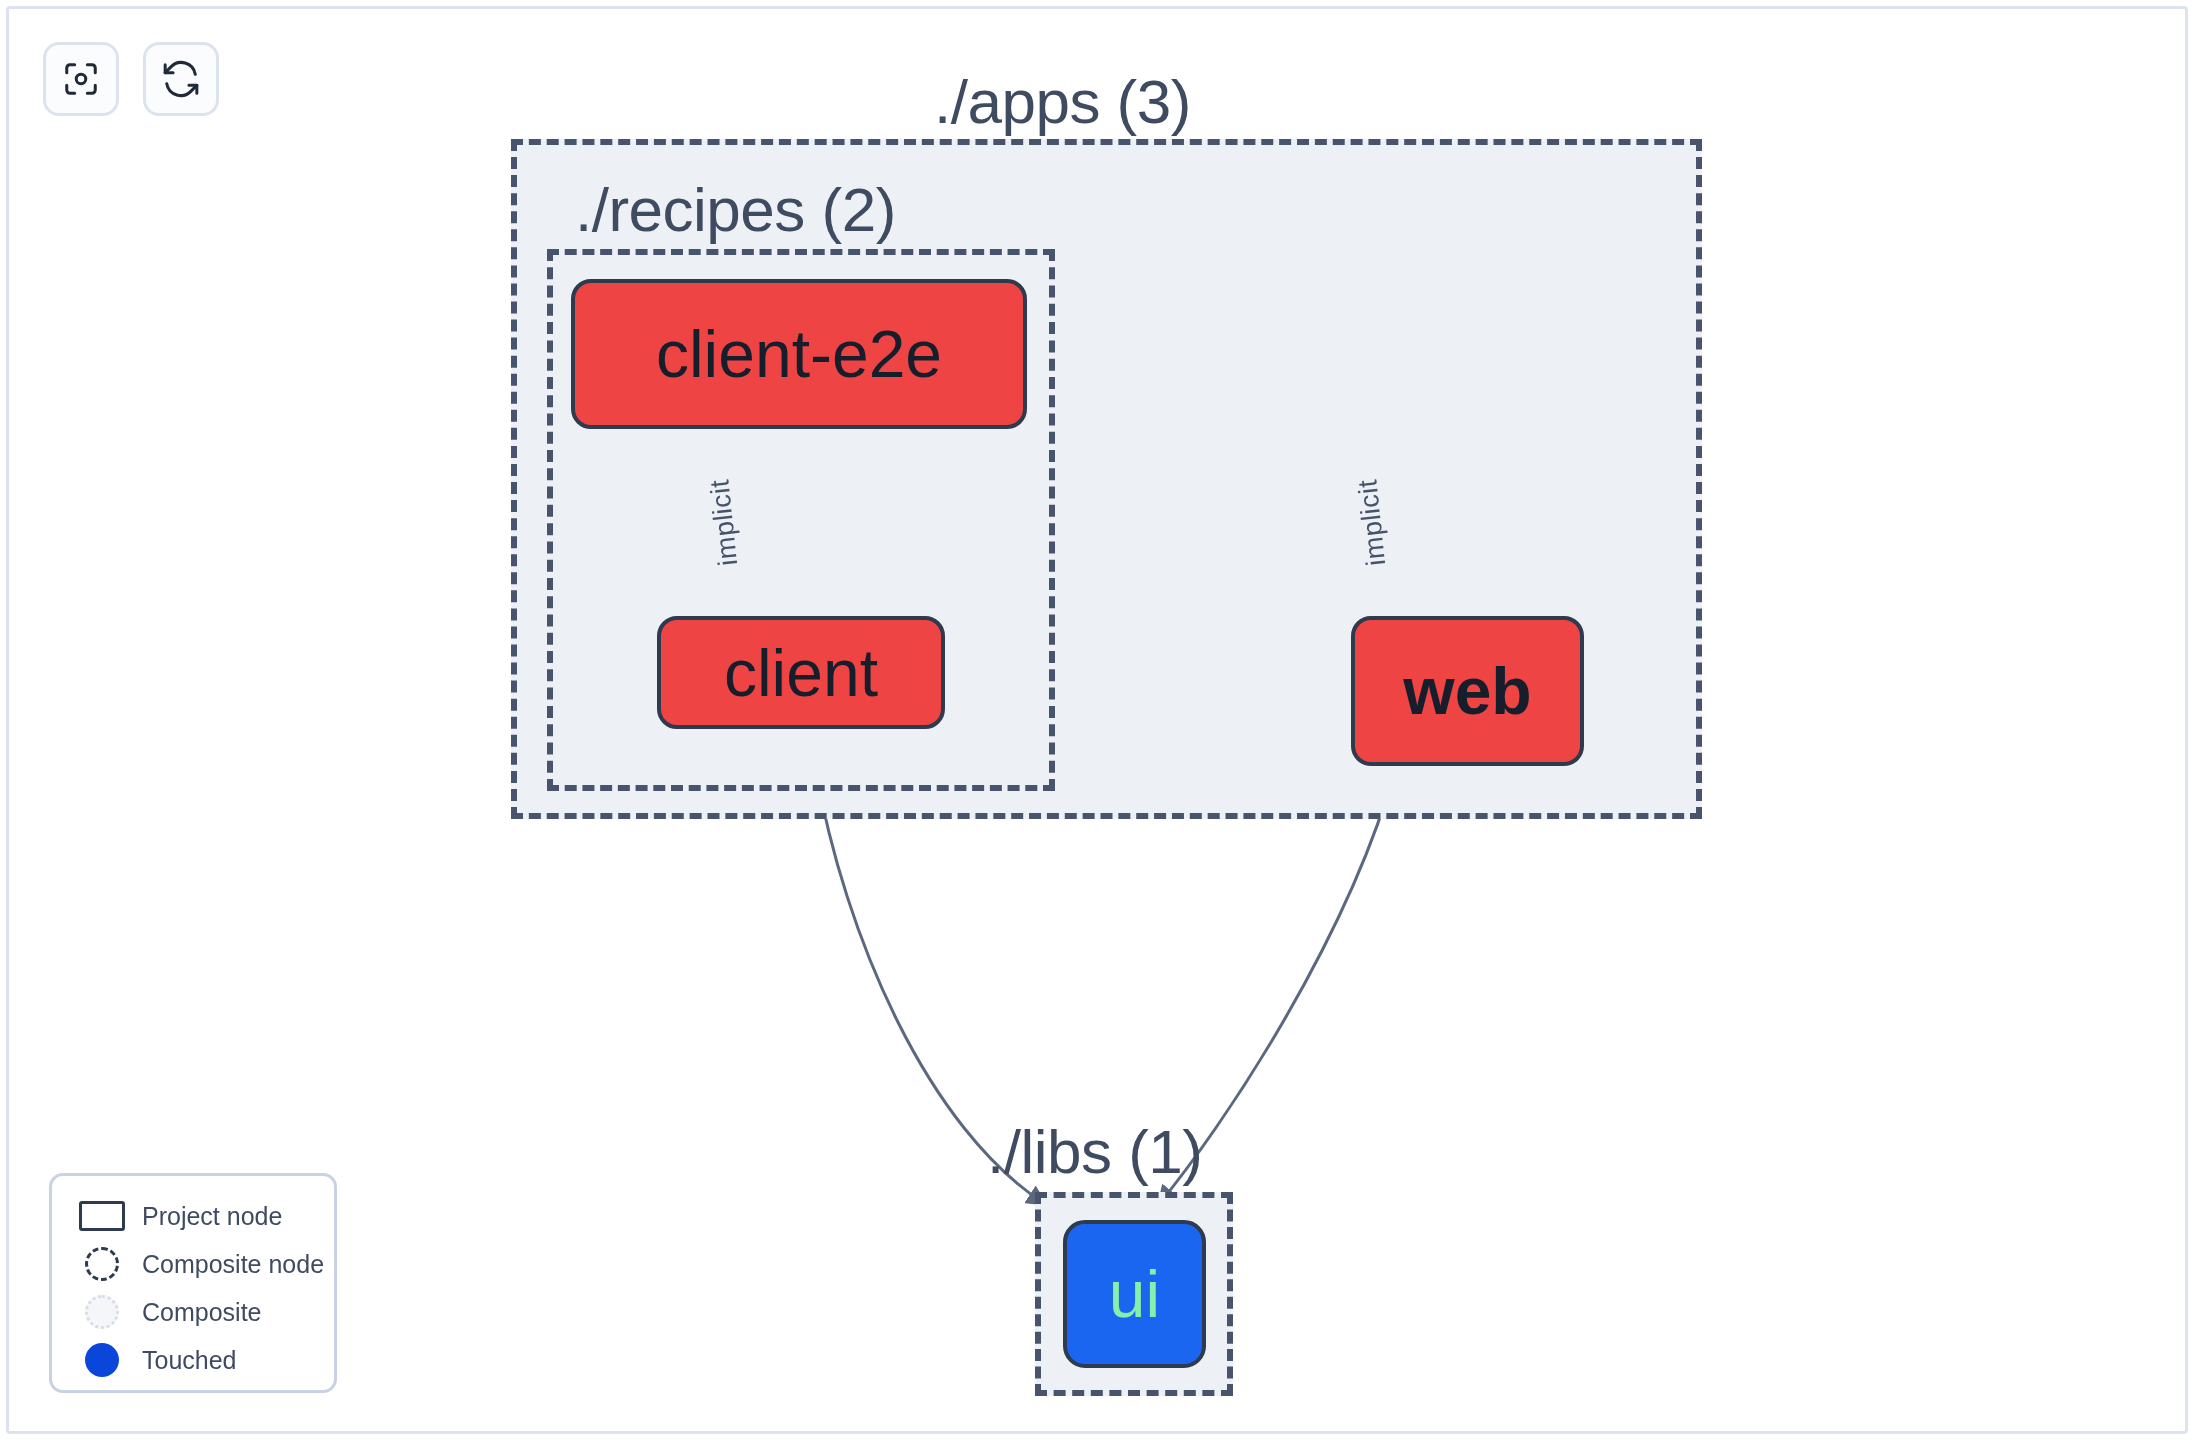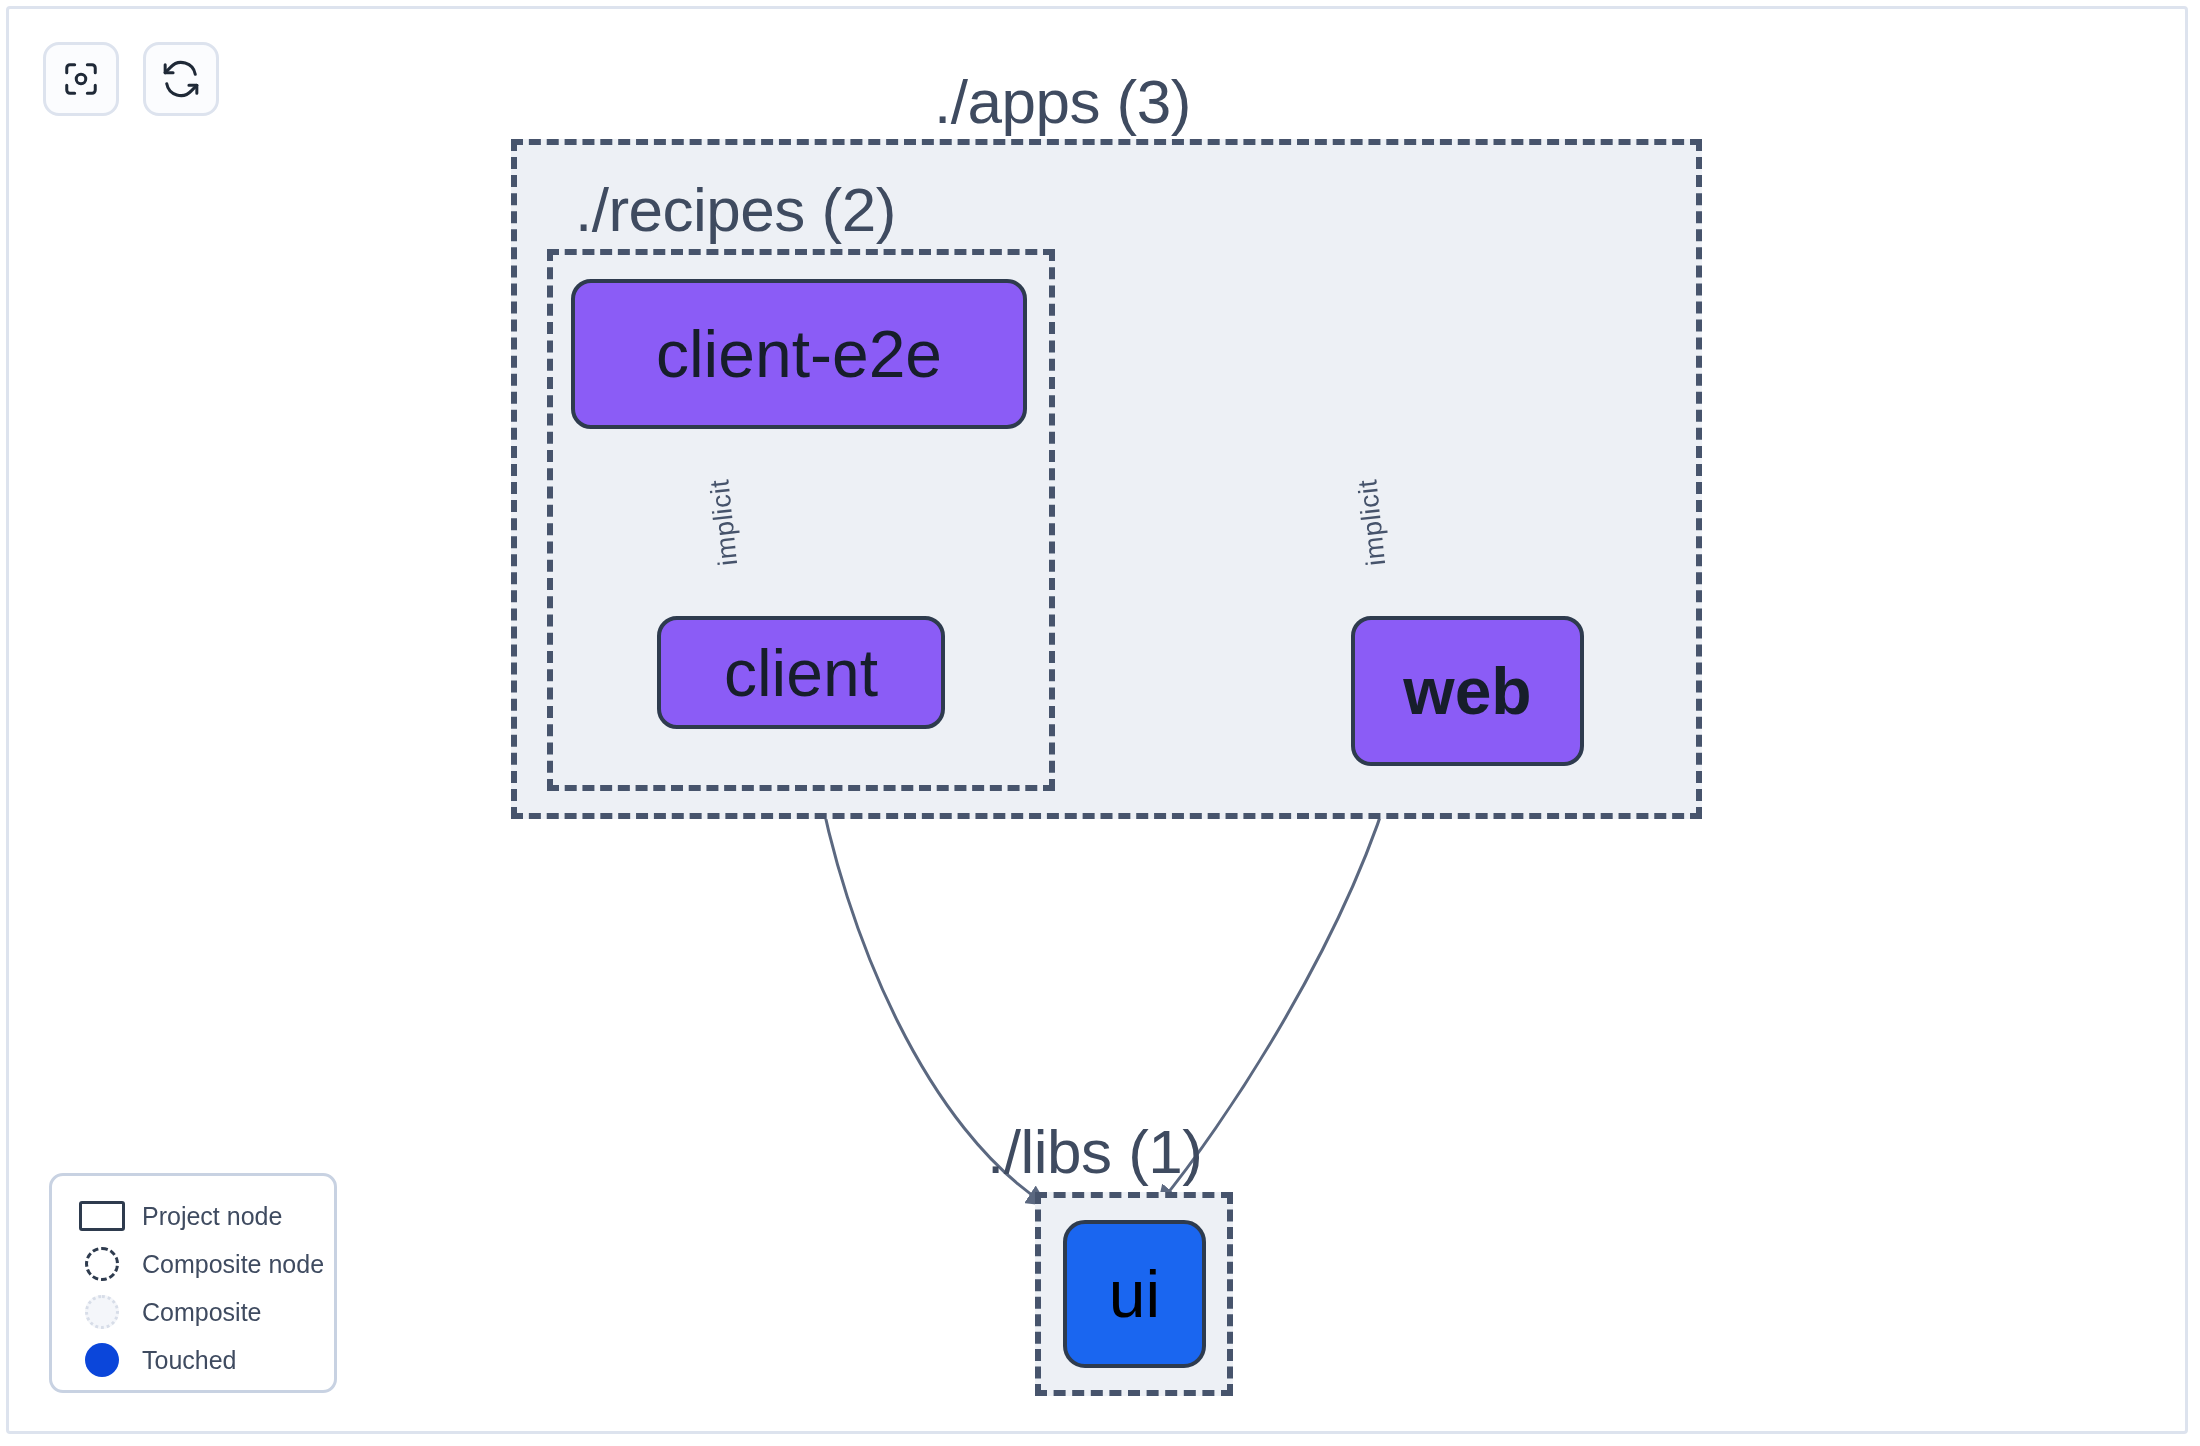--- a/index.html
+++ b/index.html
@@ -85,36 +85,36 @@
     position: absolute;
     box-sizing: border-box;
     display: flex;
     align-items: center;
     justify-content: center;
     border-radius: 20px;
     z-index: 25;
     cursor: pointer;
   }
   .node-plain {
-    background: #8b5cf6;
+    background: #ef4444;
     border: 4px solid #2e3b4e;
   }
   .node-plain .node-label {
     color: #171e2b;
     font-size: 66px;
     line-height: 1;
     white-space: nowrap;
   }
   .node-touched {
     background: #1a66f0;
     border: 4px solid #2e3b4e;
     border-radius: 22px;
   }
   .node-touched .node-label {
-    color: #000000;
+    color: #86efac;
     font-size: 66px;
     line-height: 1;
     white-space: nowrap;
   }
 
   
   .edge-label {
     position: absolute;
     color: #46536b;
     font-size: 27px;

